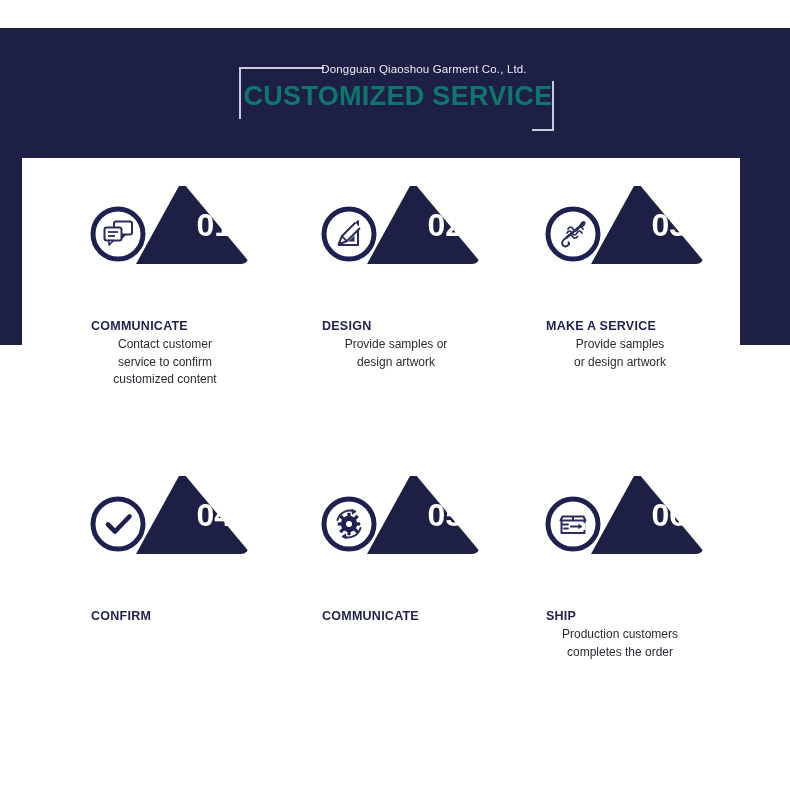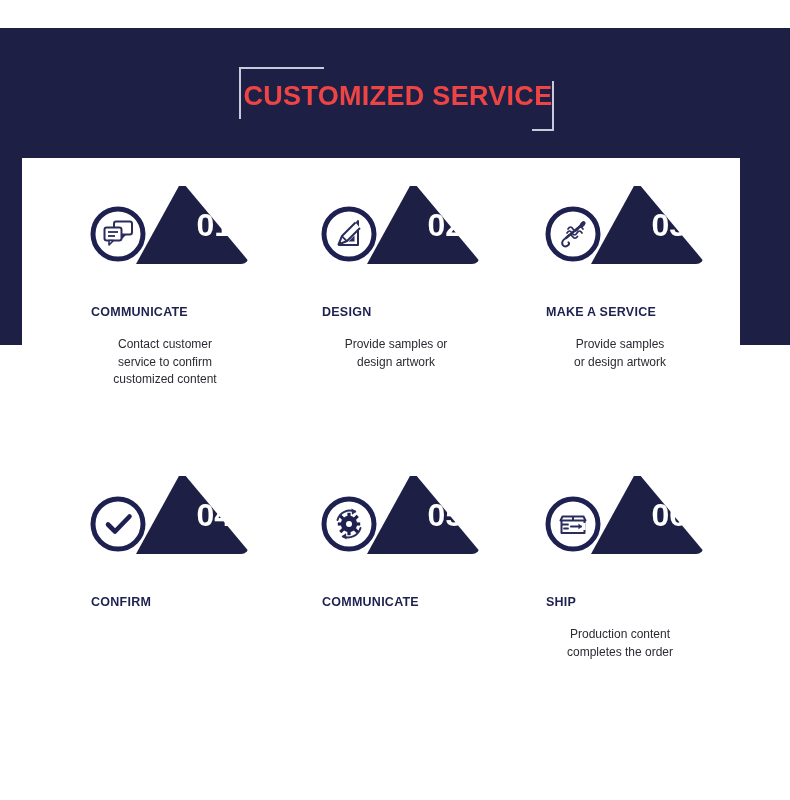--- a/index.html
+++ b/index.html
@@ -56,21 +56,21 @@
     color:#e9eaf2;
     letter-spacing:.15px;
     padding-left:58px;
   }
   #main-title{
     position:absolute;
     left:0; top:28px; width:330px;
     text-align:center;
     font-size:27px;
     font-weight:bold;
-    color:#ef4444;
+    color:#0f766e;
     letter-spacing:.3px;
     padding-left:6px;
   }
 
   
   #grid{
     position:absolute;
     left:0; top:0; width:790px; height:800px;
   }
   .card{
@@ -123,21 +123,21 @@
   .icon-circle{
     position:absolute;
     left:19px; top:19px;
     width:58px; height:58px;
   }
   .icon-circle svg{ display:block; }
 
   
   .card-title{
     position:absolute;
-    left:21px; top:119px;
+    left:21px; top:133px;
     width:150px;
     font-size:12.5px;
     font-weight:bold;
     color:#1e2150;
     letter-spacing:.25px;
   }
   .card-body{
     position:absolute;
     left:21px; top:150px;
     width:148px;
@@ -151,20 +151,21 @@
 </head>
 <body>
 
 <div id="navy-band"></div>
 <div id="white-panel"></div>
 
 <div id="header">
   <div id="header-inner">
     <div class="brk" id="brk-left"></div>
     <div class="brk" id="brk-right"></div>
+    <div id="subtitle">Dongguan Qiaoshou Garment Co., Ltd.</div>
     <div id="main-title">CUSTOMIZED SERVICE</div>
   </div>
 </div>
 
 <div id="grid">
 
   <div class="card card-r1 card-c1">
     <div class="num-banner">
       <span class="num-txt">01</span>
     </div>
@@ -276,17 +277,17 @@
         <path d="M17.5 25.5 L17.5 38 L40.5 38 L40.5 25.5" fill="none" stroke="#2a2d5c" stroke-width="2" stroke-linejoin="round"></path>
         <line x1="29" y1="21.5" x2="29" y2="25.5" stroke="#2a2d5c" stroke-width="2"></line>
         <rect x="24" y="28" width="17.5" height="7" fill="#ffffff"></rect>
         <path d="M27 31.5 L37 31.5" stroke="#2a2d5c" stroke-width="2.2" stroke-linecap="round"></path>
         <path d="M34.5 28.5 L37.8 31.5 L34.5 34.5 Z" fill="#2a2d5c"></path>
         <line x1="18" y1="29.5" x2="24" y2="29.5" stroke="#2a2d5c" stroke-width="1.8" stroke-linecap="round"></line>
         <line x1="20" y1="33.5" x2="24" y2="33.5" stroke="#2a2d5c" stroke-width="1.8" stroke-linecap="round"></line>
       </svg>
     </div>
     <div class="card-title">SHIP</div>
-    <div class="card-body">Production content
+    <div class="card-body">Production customers
 completes the order</div>
   </div>
 
 </div>
 
 </body></html>

